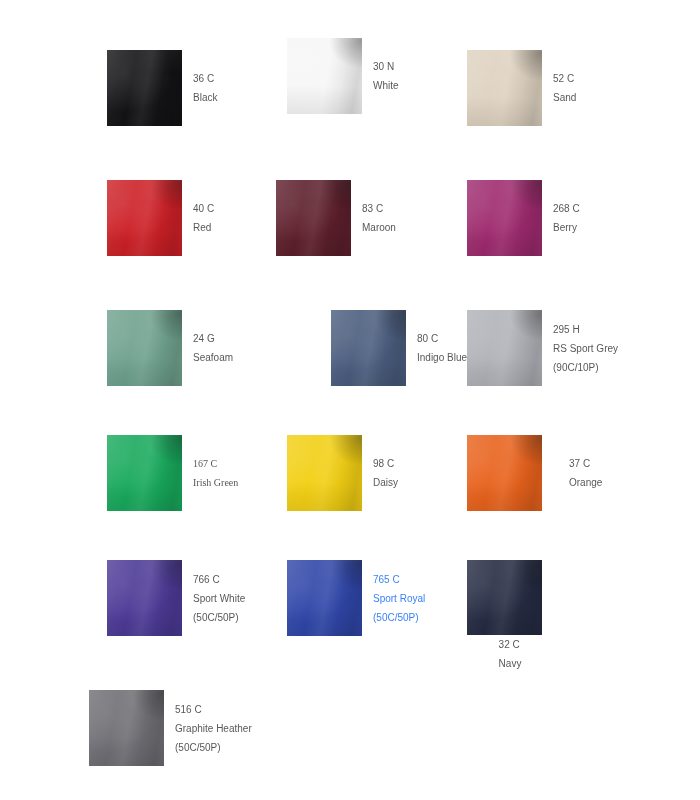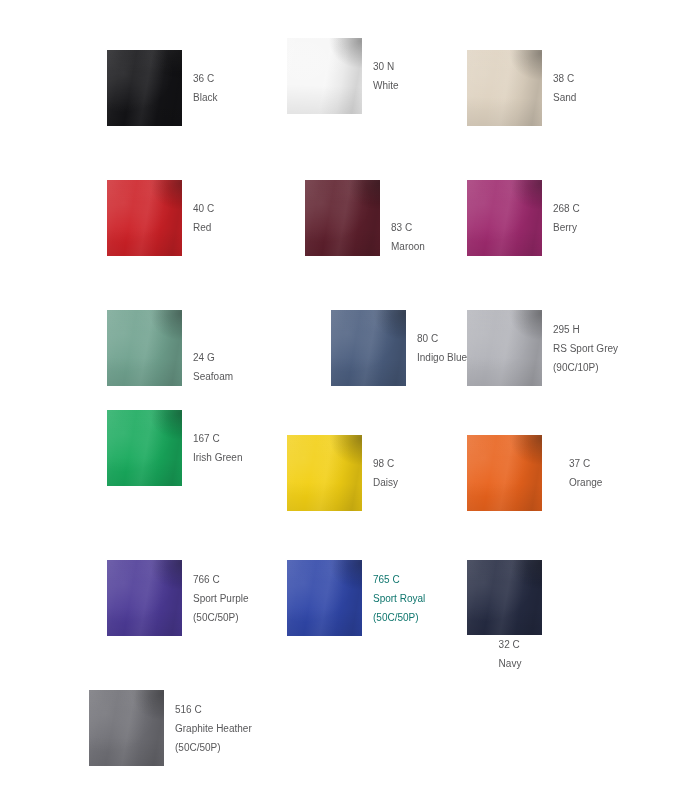--- a/index.html
+++ b/index.html
@@ -114,36 +114,36 @@
         <span class="name-line">White</span>
       </div>
     </div>
     <div class="swatch-cell" style="left: 467px; top: 50px;">
       <div class="swatch-chip" style="width: 75px; flex-basis: 75px; background-color: rgb(222, 210, 192);">
         <span class="fold-a"></span>
         <span class="fold-b"></span>
         <span class="fold-c"></span>
       </div>
       <div class="swatch-label" style="color: rgb(88, 88, 90);">
-        <span class="code-line">38 C</span>
+        <span class="code-line">52 C</span>
         <span class="name-line">Sand</span>
       </div>
     </div>
     <div class="swatch-cell" style="left: 107px; top: 180px;">
       <div class="swatch-chip" style="width: 75px; flex-basis: 75px; background-color: rgb(204, 32, 38);">
         <span class="fold-a"></span>
         <span class="fold-b"></span>
         <span class="fold-c"></span>
       </div>
       <div class="swatch-label" style="color: rgb(88, 88, 90);">
         <span class="code-line">40 C</span>
         <span class="name-line">Red</span>
       </div>
     </div>
-    <div class="swatch-cell" style="left: 305px; top: 180px; align-items: flex-end;">
+    <div class="swatch-cell" style="left: 276px; top: 180px;">
       <div class="swatch-chip" style="width: 75px; flex-basis: 75px; background-color: rgb(93, 31, 44);">
         <span class="fold-a"></span>
         <span class="fold-b"></span>
         <span class="fold-c"></span>
       </div>
       <div class="swatch-label" style="color: rgb(88, 88, 90);">
         <span class="code-line">83 C</span>
         <span class="name-line">Maroon</span>
       </div>
     </div>
@@ -151,21 +151,21 @@
       <div class="swatch-chip" style="width: 75px; flex-basis: 75px; background-color: rgb(158, 42, 110);">
         <span class="fold-a"></span>
         <span class="fold-b"></span>
         <span class="fold-c"></span>
       </div>
       <div class="swatch-label" style="color: rgb(88, 88, 90);">
         <span class="code-line">268 C</span>
         <span class="name-line">Berry</span>
       </div>
     </div>
-    <div class="swatch-cell" style="left: 107px; top: 310px; align-items: flex-end;">
+    <div class="swatch-cell" style="left: 107px; top: 310px;">
       <div class="swatch-chip" style="width: 75px; flex-basis: 75px; background-color: rgb(111, 161, 142);">
         <span class="fold-a"></span>
         <span class="fold-b"></span>
         <span class="fold-c"></span>
       </div>
       <div class="swatch-label" style="color: rgb(88, 88, 90);">
         <span class="code-line">24 G</span>
         <span class="name-line">Seafoam</span>
       </div>
     </div>
@@ -185,21 +185,21 @@
         <span class="fold-a"></span>
         <span class="fold-b"></span>
         <span class="fold-c"></span>
       </div>
       <div class="swatch-label" style="color: rgb(88, 88, 90);">
         <span class="code-line">295 H</span>
         <span class="name-line">RS Sport Grey</span>
         <span class="blend-line">(90C/10P)</span>
       </div>
     </div>
-    <div class="swatch-cell" style="left: 107px; top: 410px;">
+    <div class="swatch-cell" style="left: 107px; top: 435px; font-family: Liberation Serif, serif;">
       <div class="swatch-chip" style="width: 75px; flex-basis: 75px; background-color: rgb(24, 169, 92);">
         <span class="fold-a"></span>
         <span class="fold-b"></span>
         <span class="fold-c"></span>
       </div>
       <div class="swatch-label" style="color: rgb(88, 88, 90);">
         <span class="code-line">167 C</span>
         <span class="name-line">Irish Green</span>
       </div>
     </div>
@@ -226,31 +226,31 @@
       </div>
     </div>
     <div class="swatch-cell" style="left: 107px; top: 560px;">
       <div class="swatch-chip" style="width: 75px; flex-basis: 75px; background-color: rgb(76, 58, 150);">
         <span class="fold-a"></span>
         <span class="fold-b"></span>
         <span class="fold-c"></span>
       </div>
       <div class="swatch-label" style="color: rgb(88, 88, 90);">
         <span class="code-line">766 C</span>
-        <span class="name-line">Sport Purple</span>
+        <span class="name-line">Sport White</span>
         <span class="blend-line">(50C/50P)</span>
       </div>
     </div>
     <div class="swatch-cell" style="left: 287px; top: 560px;">
       <div class="swatch-chip" style="width: 75px; flex-basis: 75px; background-color: rgb(47, 70, 168);">
         <span class="fold-a"></span>
         <span class="fold-b"></span>
         <span class="fold-c"></span>
       </div>
-      <div class="swatch-label" style="color: #0f766e;">
+      <div class="swatch-label" style="color: #3b82f6;">
         <span class="code-line">765 C</span>
         <span class="name-line">Sport Royal</span>
         <span class="blend-line">(50C/50P)</span>
       </div>
     </div>
     <div class="swatch-cell" style="left: 467px; top: 560px; flex-direction: column;">
       <div class="swatch-chip" style="width: 75px; flex-basis: 75px; background-color: rgb(37, 43, 66);">
         <span class="fold-a"></span>
         <span class="fold-b"></span>
         <span class="fold-c"></span>

